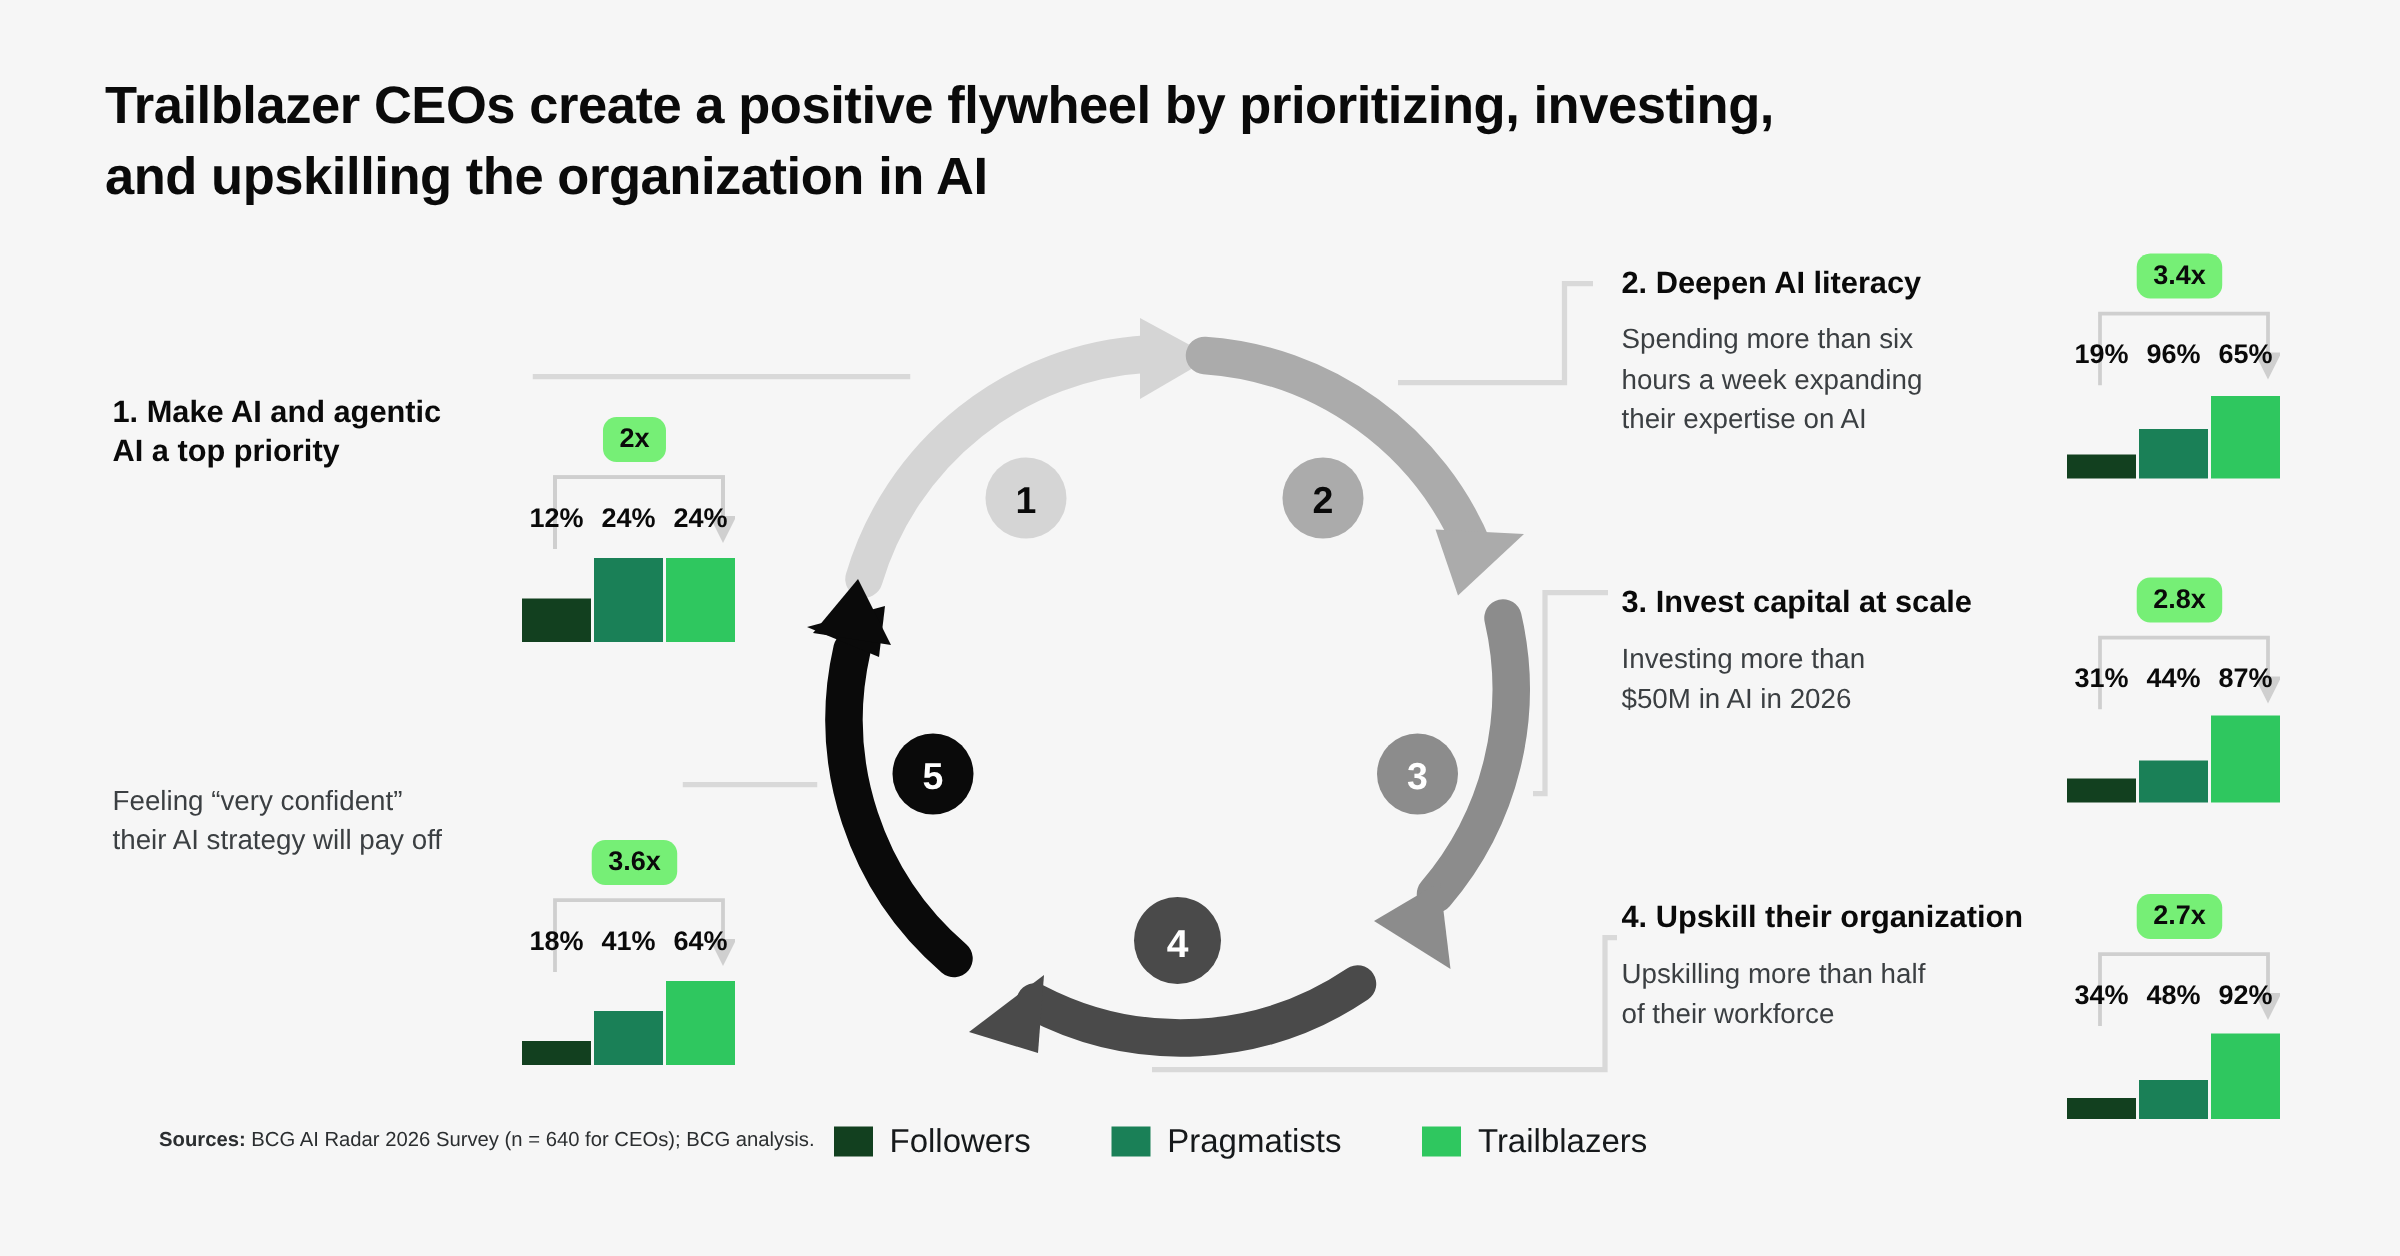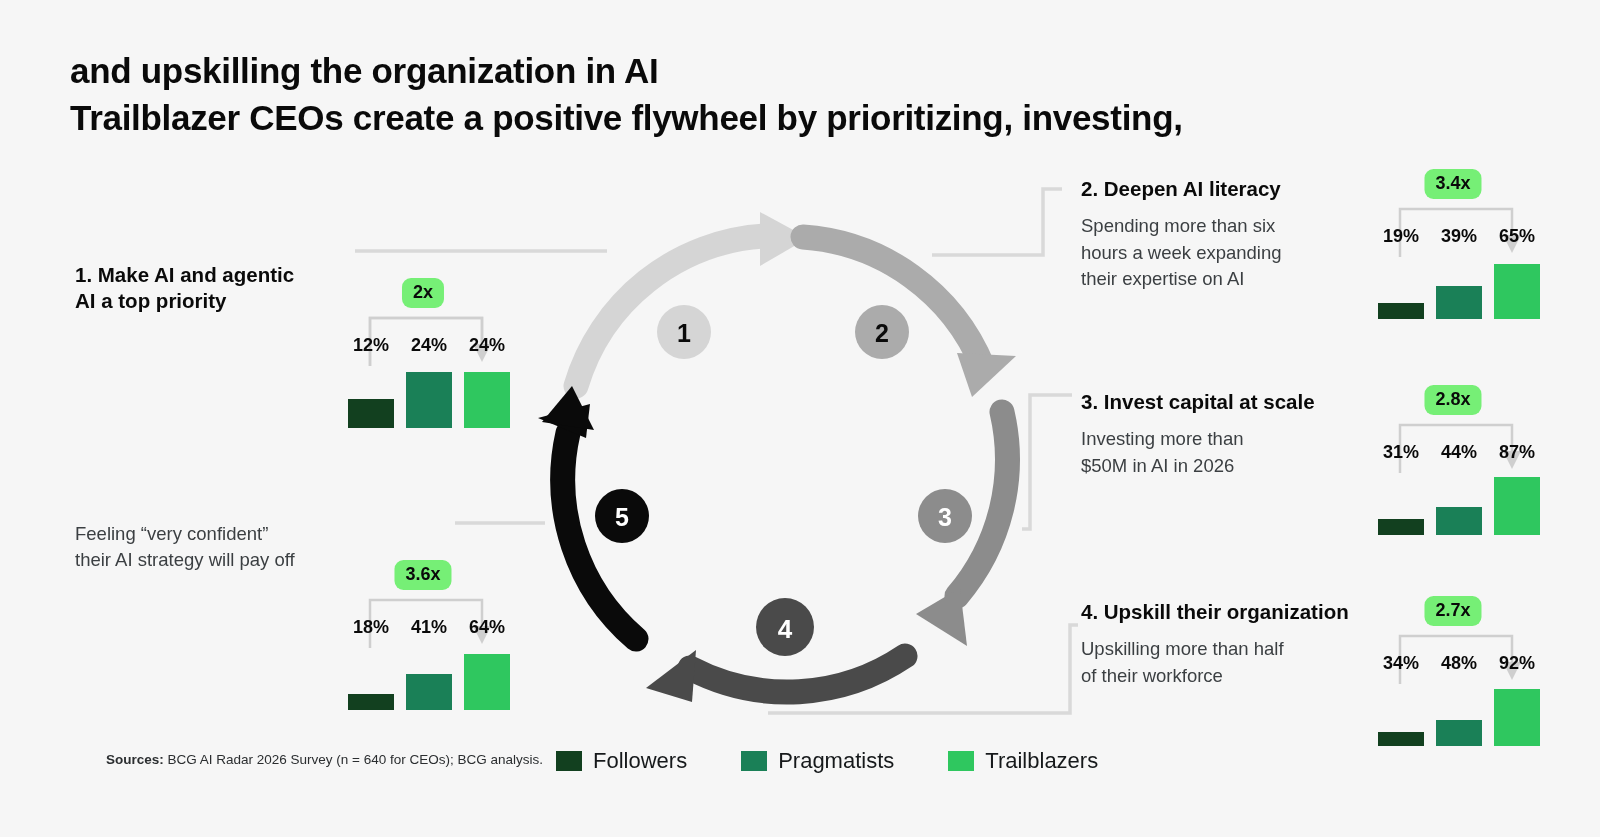--- a/index.html
+++ b/index.html
@@ -31,21 +31,21 @@
   }
   .item-sub {
     margin-top: 11px;
     font-size: 18.5px; color: #3b3f42; line-height: 1.42;
     white-space: pre-line; font-weight: 400;
   }
 
   
   .chart { position: absolute; width: 150px; height: 150px; }
   .bars { position: absolute; left: 0; bottom: 0; width: 150px; height: 70px;
-          display: flex; align-items: flex-end; gap: 12px; }
+          display: flex; align-items: flex-end; gap: 2px; }
   .barwrap { position: relative; width: 46px; display: flex; flex-direction: column;
              justify-content: flex-end; align-items: center; height: 100%; }
   .bar { width: 46px; border-radius: 0; }
   .barlabel {
     position: absolute; bottom: 100%; left: 50%; transform: translateX(-50%);
     font-size: 18px; font-weight: bold; color: #0a0a0a;
     white-space: nowrap; padding-bottom: 2px;
   }
   .b0 { background: #12401f; }
   .b1 { background: #1a8057; }
@@ -73,22 +73,22 @@
   .leg { display: flex; align-items: center; gap: 11px; }
   .swatch { width: 26px; height: 20px; }
   .leg-label { font-size: 22px; color: #16191b; }
 </style>
 </head>
 <body>
 
 <div id="stage">
 
   <div id="title">
+    <span class="ln">Trailblazer CEOs create a positive flywheel by prioritizing, investing,</span>
     <span class="ln">and upskilling the organization in AI</span>
-    <span class="ln">Trailblazer CEOs create a positive flywheel by prioritizing, investing,</span>
   </div>
 
   <div class="conn" style="left:355px; top:248px;">
     <svg width="252" height="6" viewBox="0 0 252 6">
         <line x1="0" y1="3" x2="252" y2="3" stroke="#d9d9d9" stroke-width="3.5"></line>
       </svg>
   </div>
 
   <div class="conn" style="left:932px; top:186px;">
     <svg width="130" height="72" viewBox="0 0 130 72">
@@ -208,21 +208,21 @@
         <polygon points="111,44 129,44 120,62" fill="#cfcfcf"></polygon>
       </svg>
     </div>
     <div class="badge">3.4x</div>
     <div class="bars">
       <div class="barwrap">
         <span class="barlabel">19%</span>
         <div class="bar b0" style="height:16px;"></div>
       </div>
       <div class="barwrap">
-        <span class="barlabel">39%</span>
+        <span class="barlabel">96%</span>
         <div class="bar b1" style="height:33px;"></div>
       </div>
       <div class="barwrap">
         <span class="barlabel">65%</span>
         <div class="bar b2" style="height:55px;"></div>
       </div>
     </div>
   </div>
 
   <div class="item" style="left:1081px; top:389px; width:300px;">

